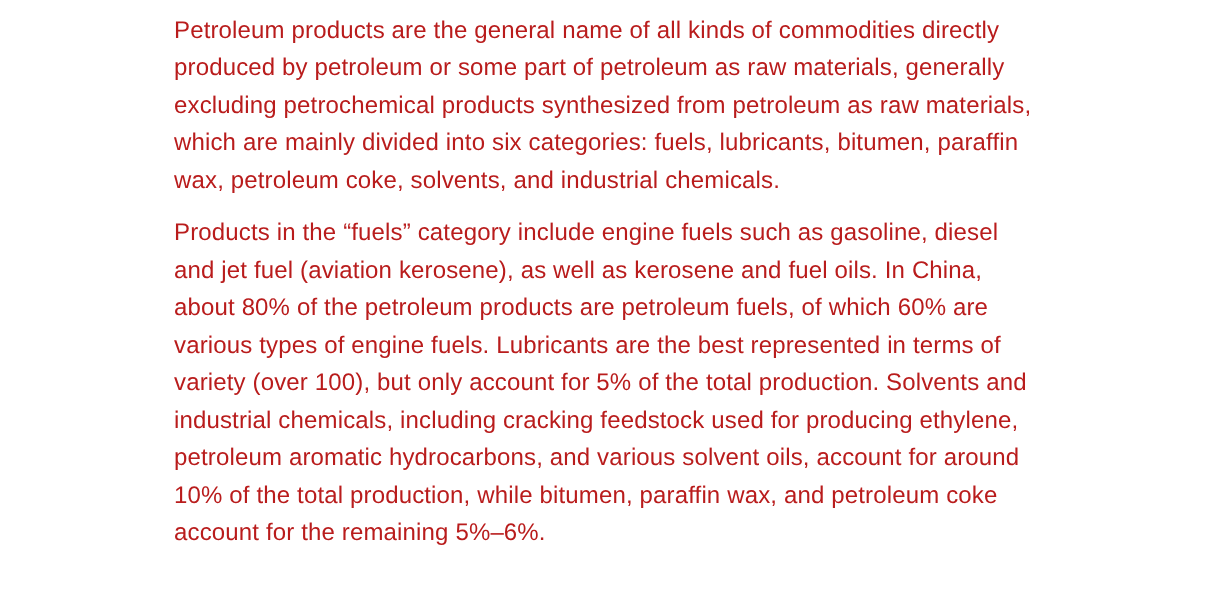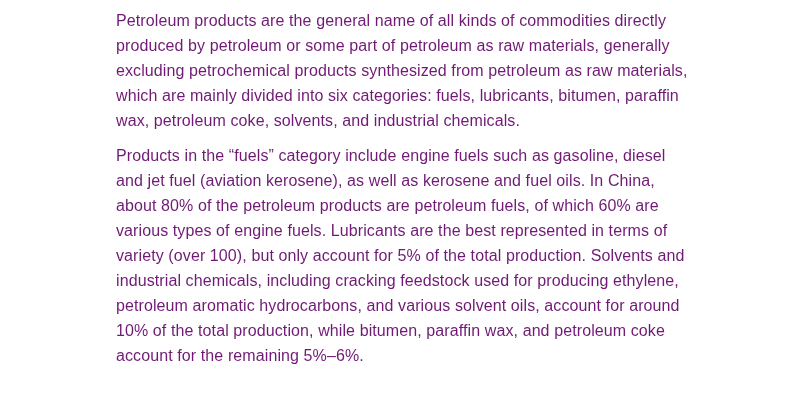--- a/index.html
+++ b/index.html
@@ -18,21 +18,21 @@
     height: 405px;
     padding: 8px 90px 0 116px;
     background: #ffffff;
   }
   .page p {
     margin: 0 0 10px 0;
     max-width: 606px;
     font-family: "Liberation Sans", "DejaVu Sans", sans-serif;
     font-size: 16px;
     line-height: 25px;
-    color: #701a75;
+    color: #b91c1c;
     white-space: pre-line;
     letter-spacing: 0.1px;
   }
 </style>
 </head>
 <body>
 
 <div class="page">
   <p>Petroleum products are the general name of all kinds of commodities directly
 produced by petroleum or some part of petroleum as raw materials, generally

